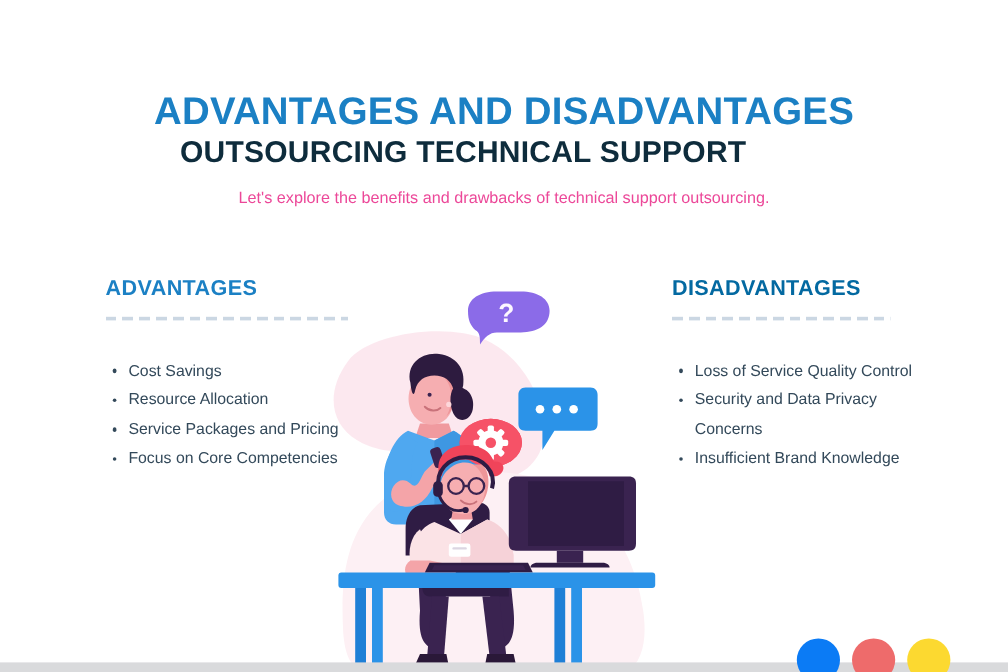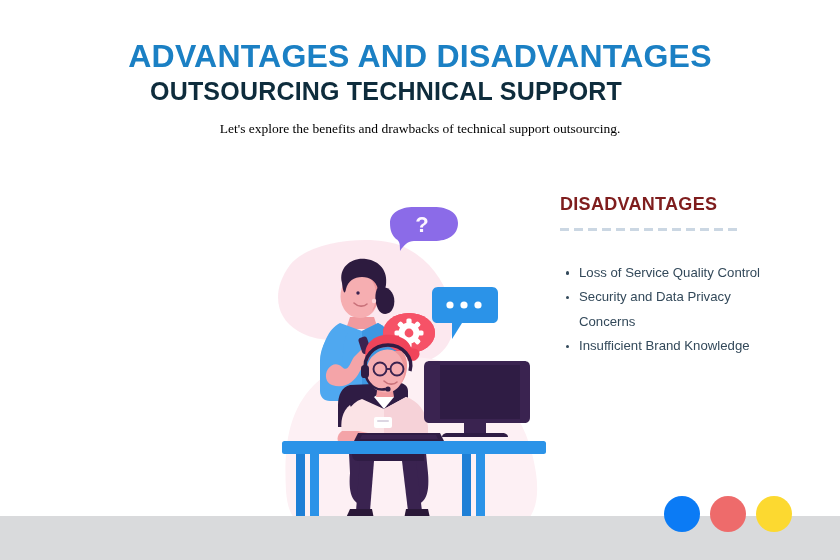--- a/index.html
+++ b/index.html
@@ -3,47 +3,47 @@
 <meta charset="utf-8">
 <style>
   * { margin:0; padding:0; box-sizing:border-box; }
   html,body { width:840px; height:560px; }
   body {
     font-family:"Liberation Sans", sans-serif;
     background:#ffffff;
     position:relative;
     overflow:hidden;
   }
-  .stage { position:absolute; inset:0; }
+  .stage { position:absolute; inset:0;margin-top:36px; }
 
   
   .header { position:absolute; top:0; left:0; width:840px; text-align:center; }
   .title-main {
     position:absolute; top:40px; left:0; width:840px;
     font-size:32px; font-weight:bold; letter-spacing:0.2px;
     color:#1B80C4; line-height:1;
   }
   .title-sub {
     position:absolute; top:79px; left:0; width:772px;
     font-size:25px; font-weight:bold; letter-spacing:0.2px;
     color:#0E2C3C; line-height:1;
   }
   .tagline {
     position:absolute; top:121px; left:0; width:840px;
-    font-size:13.5px; color:#000000; line-height:1.2;font-family:Liberation Serif, serif;
+    font-size:13.5px; color:#ec4899; line-height:1.2;
   }
 
   
   .col { position:absolute; top:195px; }
   .col-left  { left:88px;  width:210px; }
   .col-right { left:560px; width:230px; }
 
   .col-heading { font-size:18px; font-weight:bold; letter-spacing:0.3px; line-height:1.1; }
   .col-left  .col-heading { color:#1B80C4; }
-  .col-right .col-heading { color:#7f1d1d; }
+  .col-right .col-heading { color:#0369a1; }
 
   .dash-rule {
     margin-top:13px;
     height:3px;
     background-image:repeating-linear-gradient(to right,#CBD7E3 0 9px, transparent 9px 14px);
   }
   .col-left  .dash-rule { width:202px; }
   .col-right .dash-rule { width:182px; }
 
   .bullets { margin-top:30px; list-style:none; }
@@ -244,20 +244,30 @@
       <path d="M100 230 L174 230 L176 234 L98 234 Z" fill="#3A2350"></path>
 
       <rect x="20" y="236" width="264" height="13" rx="2.5" fill="#2B93E8"></rect>
       <rect x="34" y="249" width="9" height="82" fill="#1E7FD6"></rect>
       <rect x="48" y="249" width="9" height="82" fill="#2B93E8"></rect>
       <rect x="200" y="249" width="9" height="82" fill="#1E7FD6"></rect>
       <rect x="214" y="249" width="9" height="82" fill="#2B93E8"></rect>
     </svg>
   </div>
 
+  <div class="col col-left">
+    <div class="col-heading">ADVANTAGES</div>
+    <div class="dash-rule"></div>
+    <ul class="bullets">
+      <li>Cost Savings</li>
+      <li>Resource Allocation</li>
+      <li>Service Packages and Pricing</li>
+      <li>Focus on Core Competencies</li>
+    </ul>
+  </div>
 
   <div class="col col-right">
     <div class="col-heading">DISADVANTAGES</div>
     <div class="dash-rule"></div>
     <ul class="bullets">
       <li>Loss of Service Quality Control</li>
       <li>Security and Data Privacy Concerns</li>
       <li>Insufficient Brand Knowledge</li>
     </ul>
   </div>

